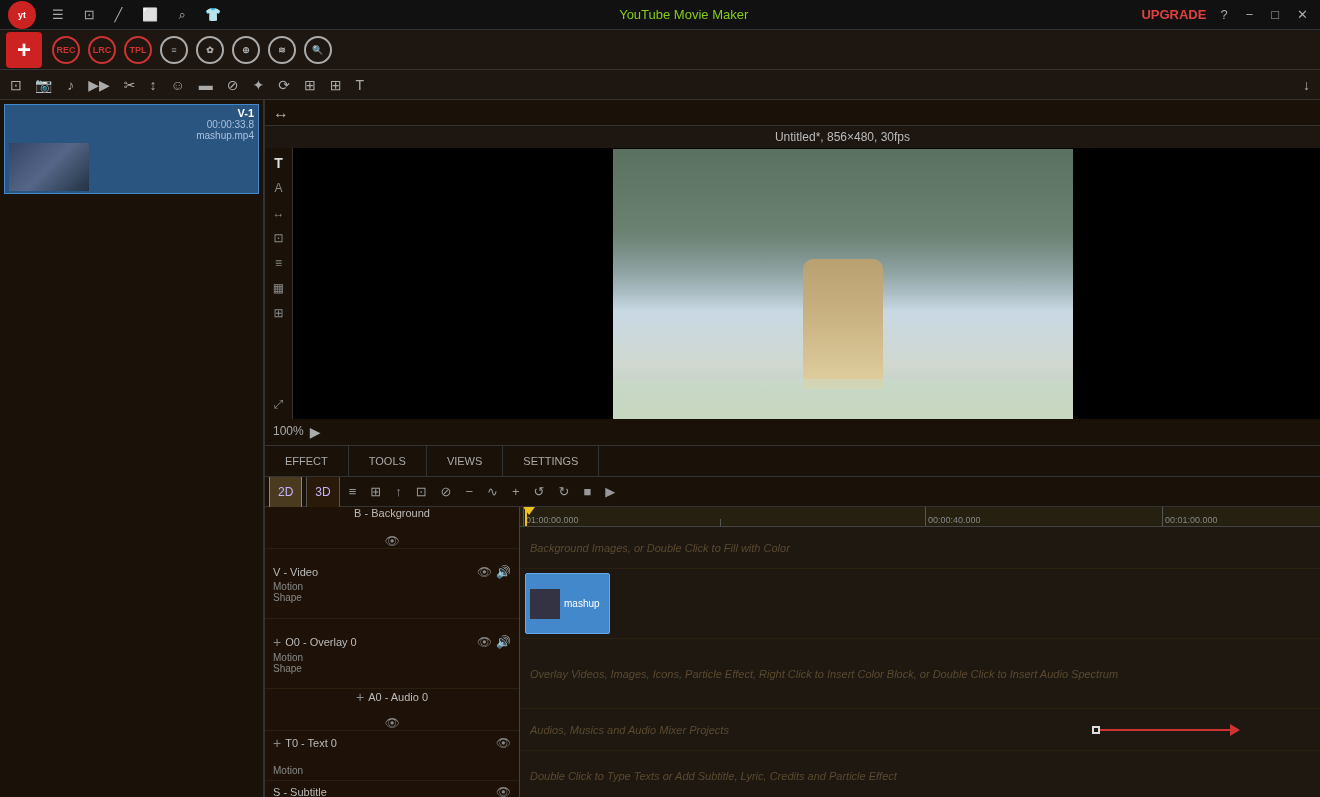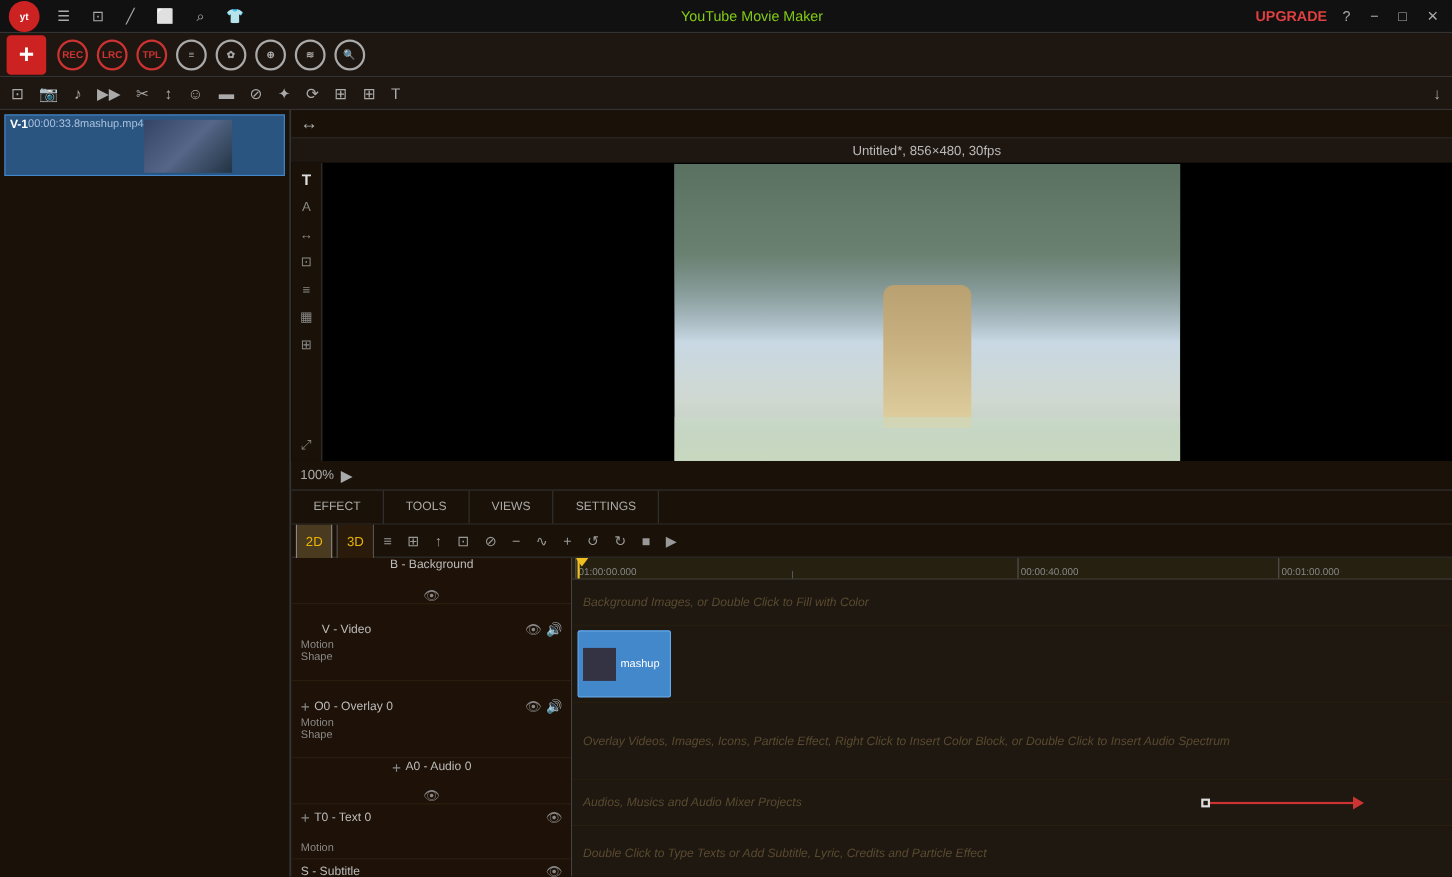--- a/index.html
+++ b/index.html
@@ -148,21 +148,22 @@
       padding: 4px;
       overflow-y: auto;
     }
     .media-item {
       background: #2a5580;
       border: 1px solid #4488cc;
       padding: 2px 4px;
       margin-bottom: 2px;
       cursor: pointer;
       display: flex;
-      flex-direction: row;
+      flex-direction: column;
+      text-align: right;
     }
     .media-item-title {
       color: #fff;
       font-size: 11px;
       font-weight: bold;
     }
     .media-item-info {
       color: #aac0dd;
       font-size: 10px;
     }
@@ -280,21 +281,21 @@
       color: #999;
       font-size: 13px;
       cursor: pointer;
       padding: 2px 5px;
       border-radius: 2px;
     }
     .tl-mode {
       background: #2a1a0a;
       border: 1px solid #555;
       padding: 17px 8px;
-      color: #eab308;
+      color: #c4b5fd;
       font-size: 12px;
       cursor: pointer;
     }
     .tl-mode.active {
       background: #4a3a20;
       border-color: #888;
     }
 
     #timeline-content {
       display: flex;
@@ -602,21 +603,21 @@
             <div class="track-label-name">
               <span style="color:#bbb;">B - Background</span>
             </div>
             <div class="track-icons">
               <span class="eye-icon">👁</span>
             </div>
           </div>
 
           <div class="track-label track-tall" style="height:70px;flex-direction:column;align-items:flex-start;justify-content:center;padding:4px 8px;">
             <div style="display:flex;align-items:center;justify-content:space-between;width:100%;">
-              <span style="color:#bbb;margin-left:19px;">V - Video</span>
+              <span style="color:#bbb;">V - Video</span>
               <div class="track-icons">
                 <span class="eye-icon">👁</span>
                 <span class="spk-icon">🔊</span>
               </div>
             </div>
             <div style="color:#888;font-size:10px;margin-top:2px;">Motion<br>Shape</div>
           </div>
 
           <div class="track-label track-tall" style="height:70px;flex-direction:column;align-items:flex-start;justify-content:center;padding:4px 8px;">
             <div style="display:flex;align-items:center;justify-content:space-between;width:100%;">

